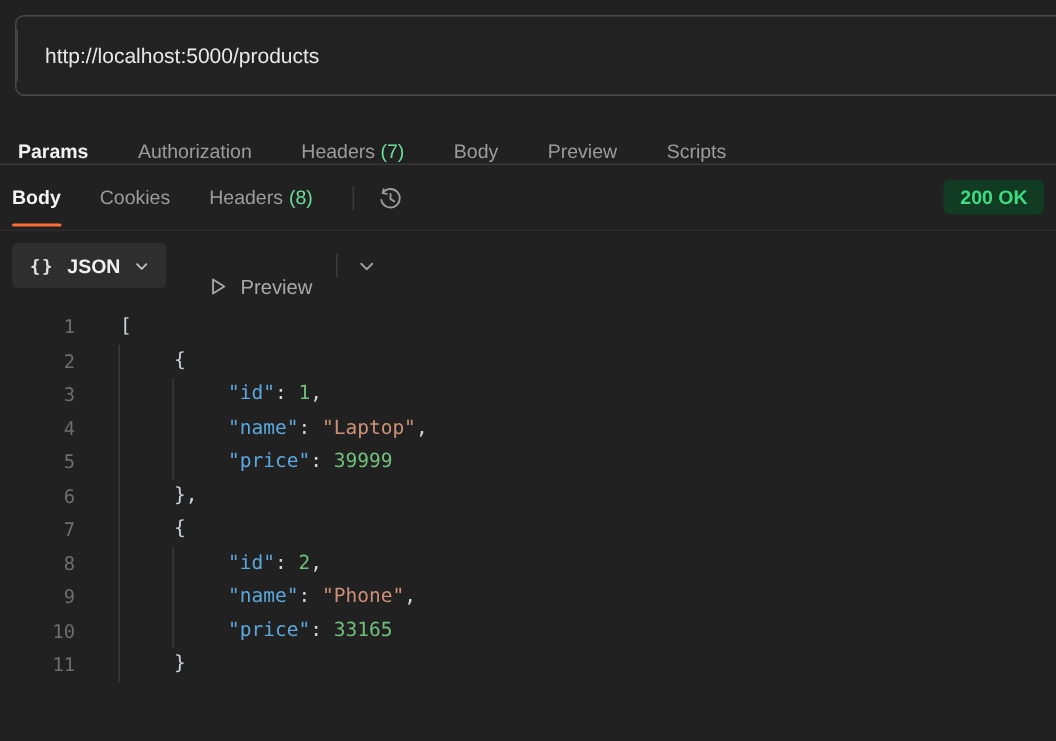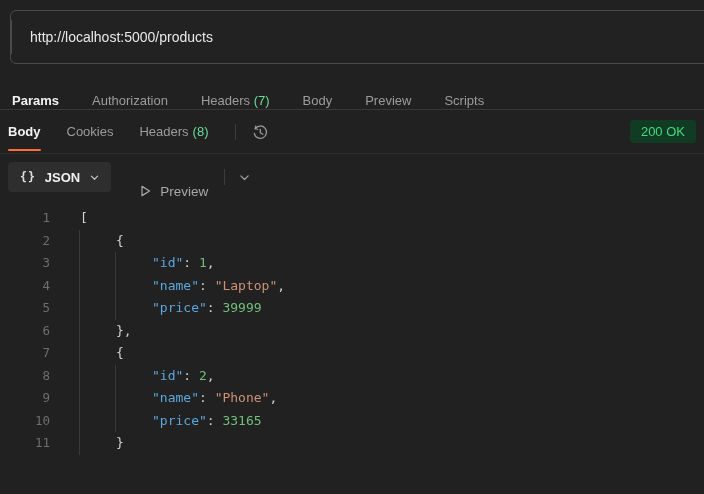--- a/index.html
+++ b/index.html
@@ -45,21 +45,21 @@
   .resp-tab.active{color:#f2f2f2;font-weight:600;}
   .resp-tab.active::after{
     content:"";position:absolute;left:0;right:0;bottom:2px;height:2px;
     background:#ff6c37;border-radius:1px;
   }
   .resp-tab .count{color:#6bdd9a;margin-left:4px;}
   .vsep{width:1px;background:#3c3c3c;align-self:center;height:16px;flex:none;}
   .history-btn{display:flex;align-items:center;margin-left:14px;cursor:pointer;}
   .status-badge{
     margin-left:auto;align-self:center;
-    background:#113c23;color:#3edc80;font-size:13px;font-weight:400;
+    background:#113c23;color:#3edc80;font-size:13px;font-weight:700;
     padding:4px 11px;border-radius:4px;white-space:nowrap;cursor:default;
   }
   
   .view-row{
     position:absolute;left:0;right:0;top:154px;height:46px;
     display:flex;align-items:center;padding-left:8px;font-size:13.5px;
   }
   .json-pill{
     display:flex;align-items:center;gap:9px;height:30px;
     background:#2e2e2e;border-radius:4px;padding:0 11px 0 12px;cursor:pointer;

